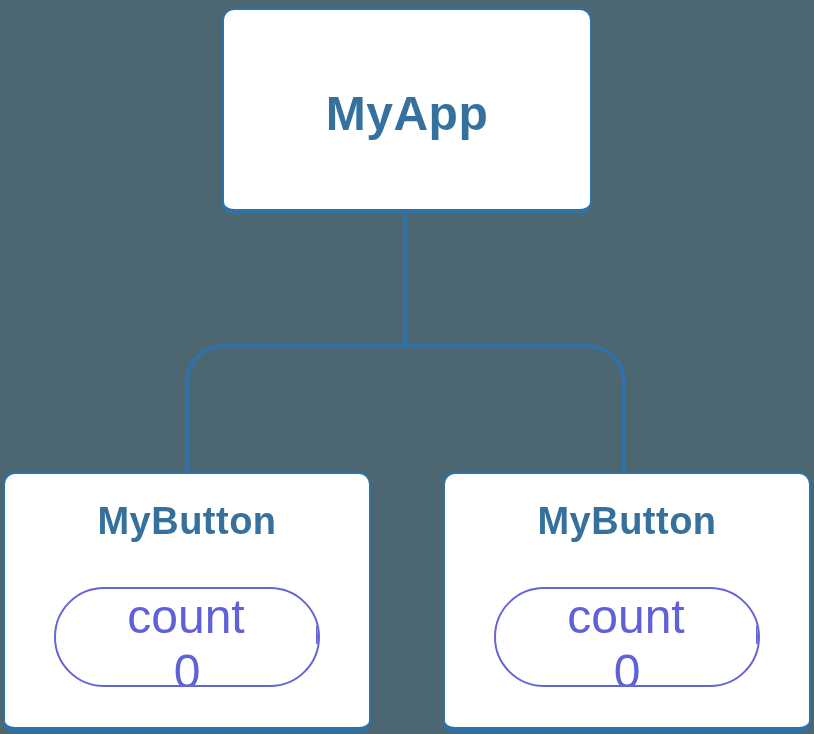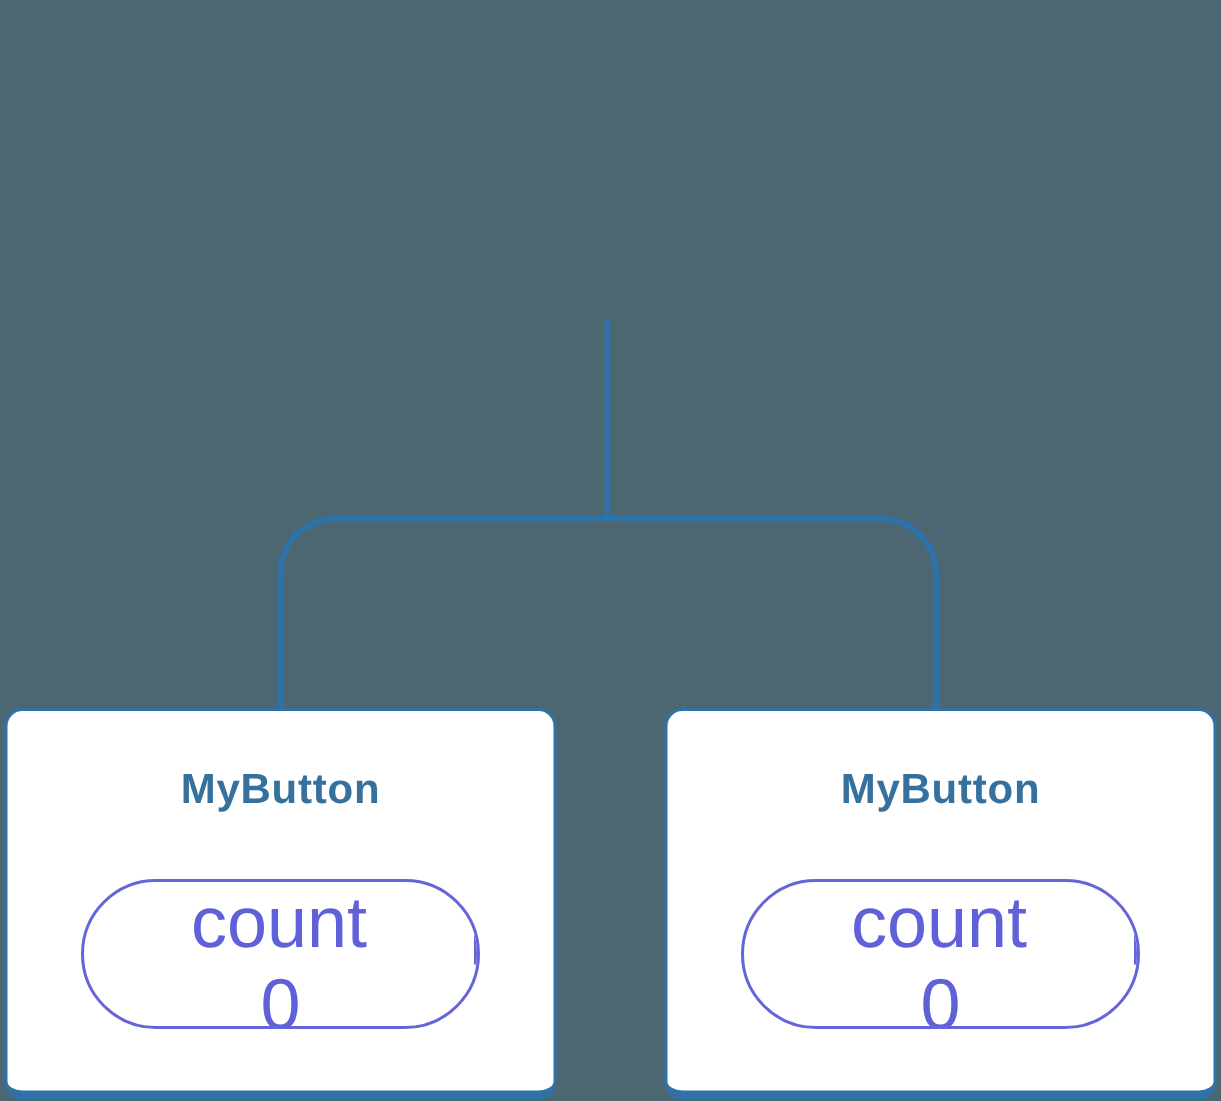--- a/index.html
+++ b/index.html
@@ -63,24 +63,24 @@
   .child-card {
     top: 472px;
     width: 368px;
     height: 261px;
     border-bottom-width: 6px;
   }
   .child-left  { left: 3px; }
   .child-right { left: 443px; }
   .child-label {
     color: #36719e;
-    font-size: 28px;
+    font-size: 38px;
     font-weight: 700;
     letter-spacing: 0.5px;
-    margin-top: 36px;
+    margin-top: 26px;
   }
   .state-pill {
     margin-top: 44px;
     width: 266px;
     height: 100px;
     box-sizing: border-box;
     border: 2px solid #6565da;
     border-radius: 50px;
     display: flex;
     overflow: hidden;
@@ -105,20 +105,23 @@
     color: #6060d8;
     font-size: 48px;
     font-weight: 400;
   }
 </style>
 </head>
 <body>
 
 <div class="stage">
 
+  <div class="card root-card">
+    <div class="root-label">MyApp</div>
+  </div>
 
   <div class="stem"></div>
 
   <div class="bracket"></div>
 
   <div class="card child-card child-left">
     <div class="child-label">MyButton</div>
     <div class="state-pill">
       <div class="pill-key">count</div>
       <div class="pill-value">0</div>

